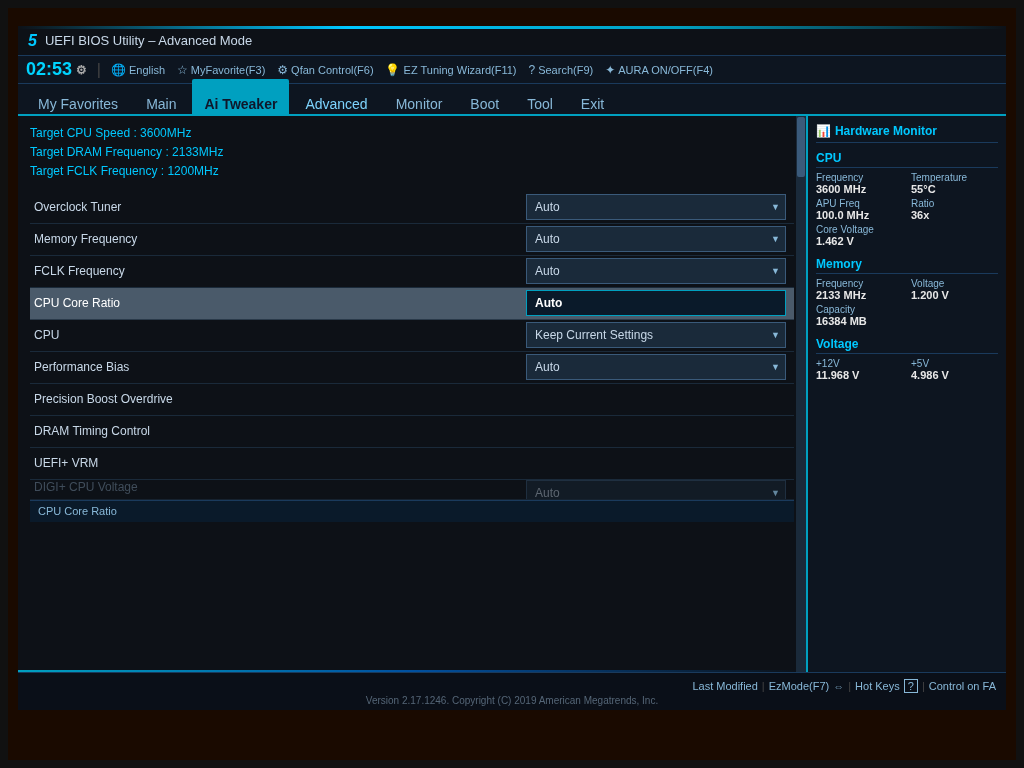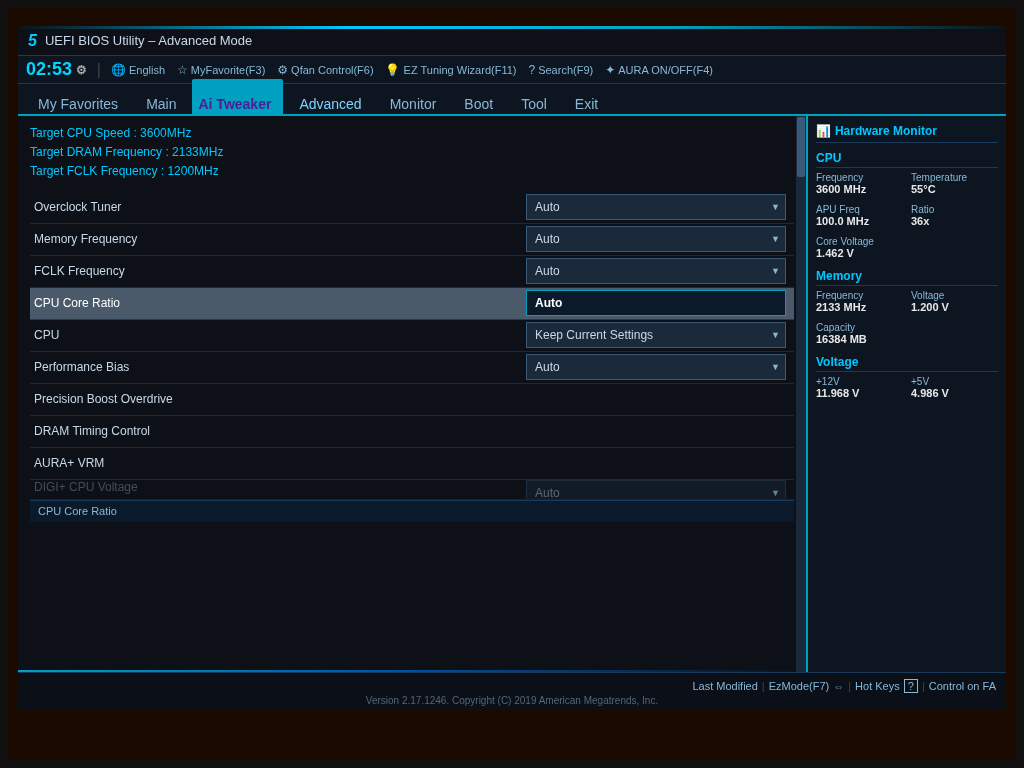--- a/index.html
+++ b/index.html
@@ -109,24 +109,23 @@
       font-weight: 500;
       padding: 4px 12px;
       cursor: pointer;
       border-radius: 2px 2px 0 0;
       height: 49px;
       display: flex;
       align-items: center;
       margin-top: 9px;
     }
     .nav-tab.active {
-      color: #4c1d95;
+      color: #0f172a;
       background: #00a0c0;
       font-weight: 700;
-      padding-left: 6px;
     }
     .nav-tab.advanced-tab { color: #7dd3fc; }
 
     
     .content-area {
       display: flex;
       height: calc(100% - 90px - 38px);
     }
 
     
@@ -268,21 +267,21 @@
       color: #00c8ff;
       font-size: 12px;
       font-weight: 700;
       margin-bottom: 4px;
       padding-bottom: 2px;
       border-bottom: 1px solid #1a3a5c;
     }
     .hw-grid {
       display: grid;
       grid-template-columns: 1fr 1fr;
-      gap: 9px 8px;
+      gap: 3px 8px;
     }
     .hw-item {}
     .hw-label {
       color: #88b8d8;
       font-size: 10px;
     }
     .hw-value {
       color: #e8e8e8;
       font-size: 11px;
       font-weight: 600;
@@ -502,21 +501,21 @@
 
           <div class="setting-row">
             <span class="setting-label">Precision Boost Overdrive</span>
           </div>
 
           <div class="setting-row">
             <span class="setting-label">DRAM Timing Control</span>
           </div>
 
           <div class="setting-row">
-            <span class="setting-label">AURA+ VRM</span>
+            <span class="setting-label">UEFI+ VRM</span>
           </div>
 
           <div class="partial-row">
             <span class="setting-label dimmed">DIGI+ CPU Voltage</span>
             <div class="setting-control">
               <div class="bios-select-wrapper">
                 <select class="bios-select" style="opacity:0.6">
                   <option>Auto</option>
                 </select>
               </div>

